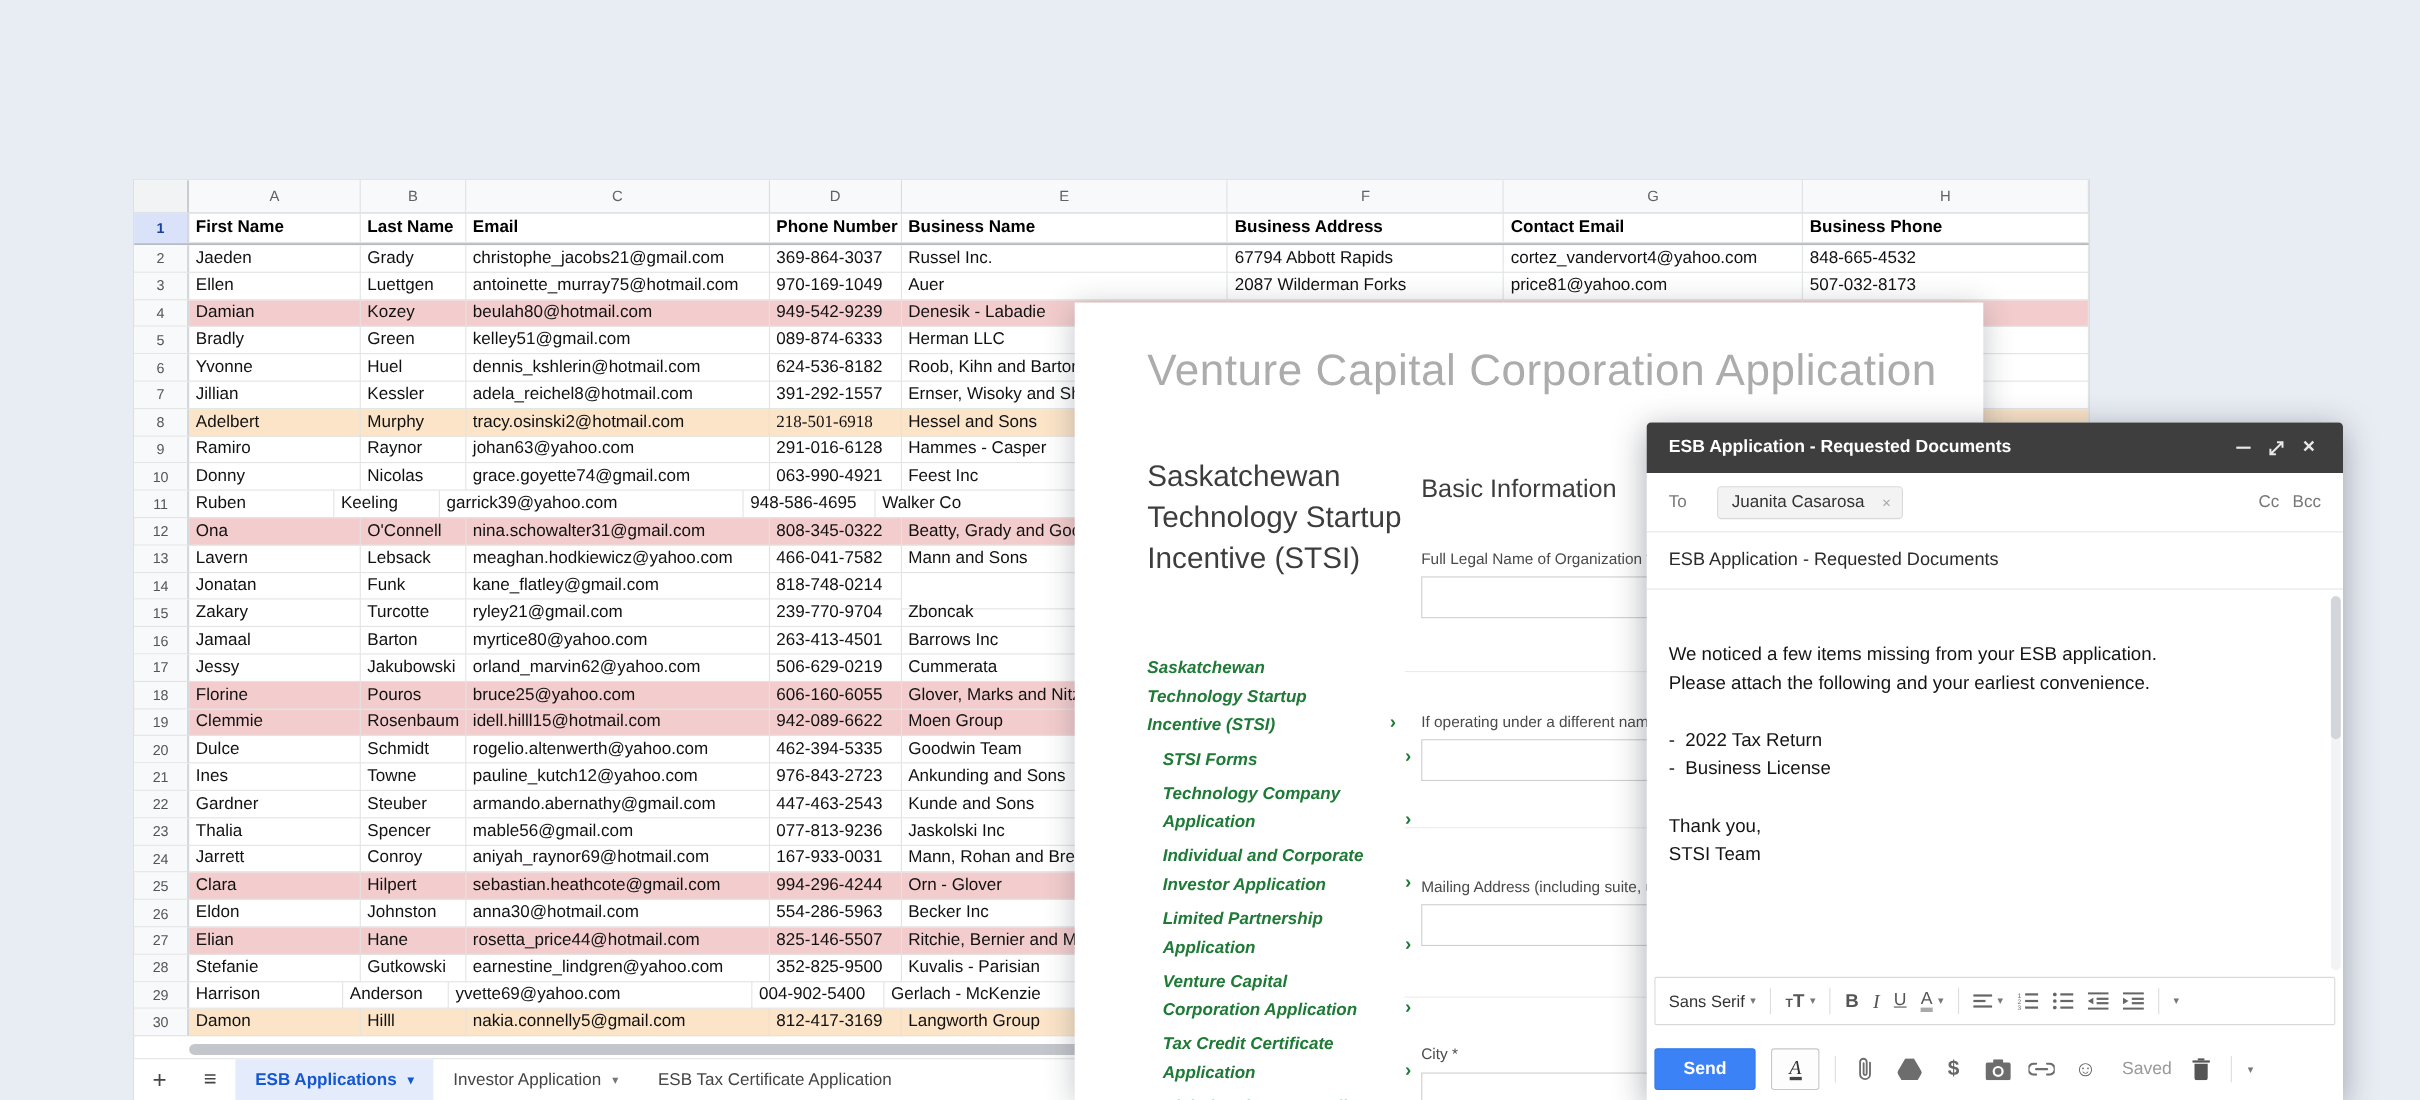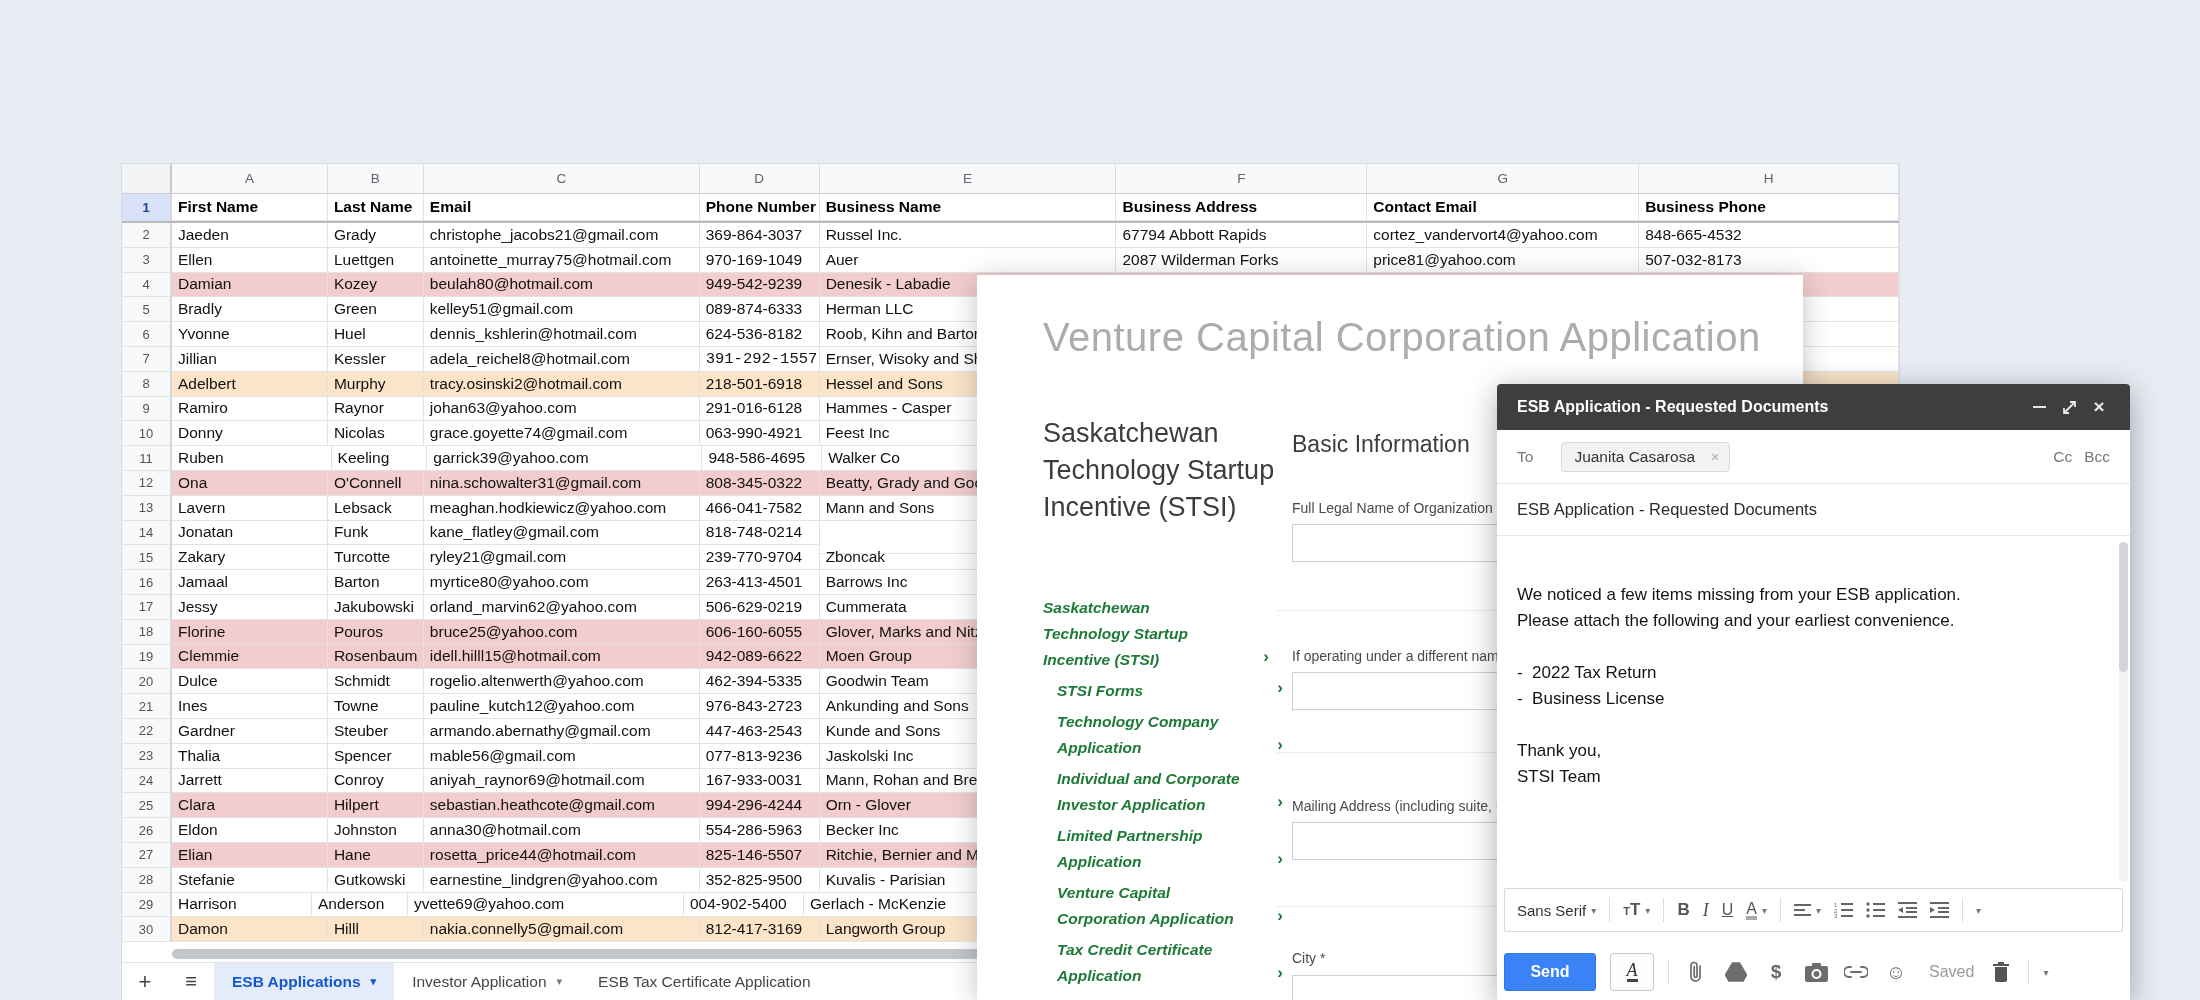--- a/index.html
+++ b/index.html
@@ -176,32 +176,32 @@
           <div class="cell" style="width: 297px;">Roob, Kihn and Barton</div>
           <div class="cell" style="width: 251px;"></div>
           <div class="cell" style="width: 272px;"></div>
           <div class="cell" style="width: 260px;"></div>
         </div>
         <div class="srow">
           <div class="numcell">7</div>
           <div class="cell" style="width: 156px;">Jillian</div>
           <div class="cell" style="width: 96px;">Kessler</div>
           <div class="cell" style="width: 276px;">adela_reichel8@hotmail.com</div>
-          <div class="cell" style="width: 120px; font-family: Liberation Mono, monospace;">391-292-1557</div>
+          <div class="cell" style="width: 120px;">391-292-1557</div>
           <div class="cell" style="width: 297px;">Ernser, Wisoky and Sha</div>
           <div class="cell" style="width: 251px;"></div>
           <div class="cell" style="width: 272px;"></div>
           <div class="cell" style="width: 260px;"></div>
         </div>
         <div class="srow orange">
           <div class="numcell">8</div>
           <div class="cell" style="width: 156px;">Adelbert</div>
           <div class="cell" style="width: 96px;">Murphy</div>
           <div class="cell" style="width: 276px;">tracy.osinski2@hotmail.com</div>
-          <div class="cell" style="width: 120px;">218-501-6918</div>
+          <div class="cell" style="width: 120px; font-family: Liberation Serif, serif;">218-501-6918</div>
           <div class="cell" style="width: 297px;">Hessel and Sons</div>
           <div class="cell" style="width: 251px;"></div>
           <div class="cell" style="width: 272px;"></div>
           <div class="cell" style="width: 260px;"></div>
         </div>
         <div class="srow">
           <div class="numcell">9</div>
           <div class="cell" style="width: 156px;">Ramiro</div>
           <div class="cell" style="width: 96px;">Raynor</div>
           <div class="cell" style="width: 276px;">johan63@yahoo.com</div>
@@ -217,21 +217,21 @@
           <div class="cell" style="width: 96px;">Nicolas</div>
           <div class="cell" style="width: 276px;">grace.goyette74@gmail.com</div>
           <div class="cell" style="width: 120px;">063-990-4921</div>
           <div class="cell" style="width: 297px;">Feest Inc</div>
           <div class="cell" style="width: 251px;"></div>
           <div class="cell" style="width: 272px;"></div>
           <div class="cell" style="width: 260px;"></div>
         </div>
         <div class="srow">
           <div class="numcell">11</div>
-          <div class="cell" style="width: 160px;">Ruben</div>
+          <div class="cell" style="width: 132px;">Ruben</div>
           <div class="cell" style="width: 96px;">Keeling</div>
           <div class="cell" style="width: 276px;">garrick39@yahoo.com</div>
           <div class="cell" style="width: 120px;">948-586-4695</div>
           <div class="cell" style="width: 297px;">Walker Co</div>
           <div class="cell" style="width: 251px;"></div>
           <div class="cell" style="width: 272px;"></div>
           <div class="cell" style="width: 260px;"></div>
         </div>
         <div class="srow pink">
           <div class="numcell">12</div>

